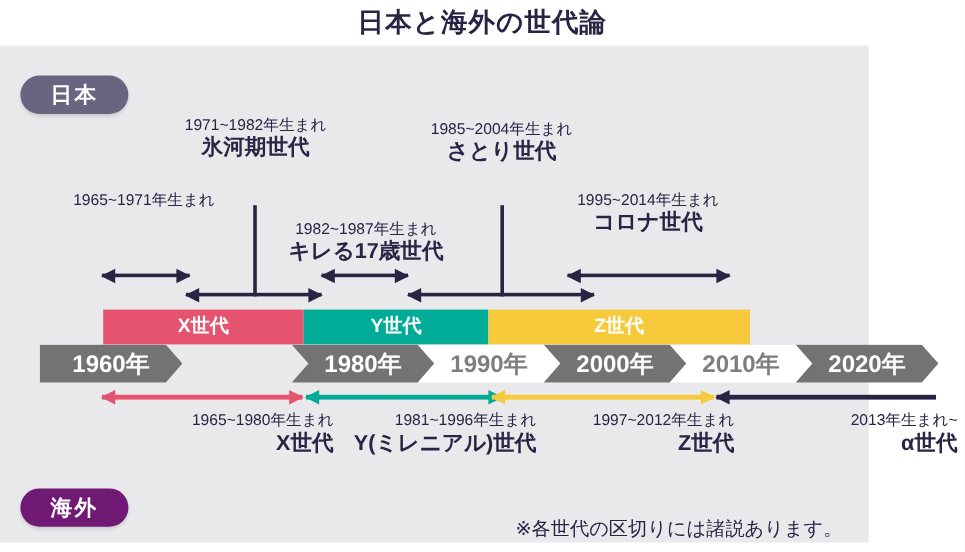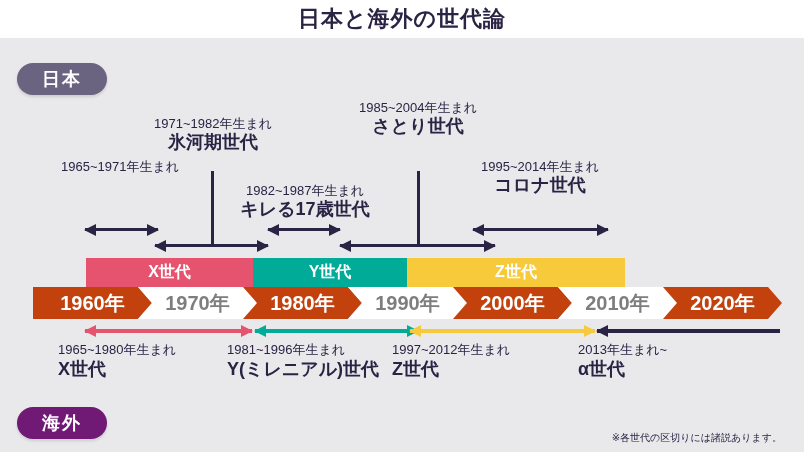--- a/index.html
+++ b/index.html
@@ -14,21 +14,21 @@
 
   
   .header {
     position: absolute; left: 0; top: 0; width: 804px; height: 38px;
     background: #ffffff; display: flex; align-items: center; justify-content: center;
   }
   .title { font-size: 22px; font-weight: bold; color: #2a2343; letter-spacing: 1px; }
 
   
   .stage {
-    position: absolute; left: 0; top: 38px; width: 804px; height: 414px;
+    position: absolute; left: 0; top: 38px; width: 724px; height: 414px;
     background: #e9e9ec;
   }
 
   
   .badge {
     position: absolute; width: 90px; height: 32px; border-radius: 17px;
     display: flex; align-items: center; justify-content: center;
     color: #ffffff; font-size: 18px; font-weight: bold; letter-spacing: 2px;
     box-shadow: 0 2px 3px rgba(0,0,0,0.12);
   }
@@ -65,48 +65,48 @@
 
   
   .timeline { position: absolute; left: 33px; top: 249px; width: 765px; height: 32px; }
   .seg {
     position: absolute; top: 0; height: 32px; width: 119px;
     display: flex; align-items: center; justify-content: center;
     font-size: 20px; font-weight: bold;
     clip-path: polygon(0 0, 105px 0, 119px 50%, 105px 100%, 0 100%, 14px 50%);
   }
   .seg.first { clip-path: polygon(0 0, 105px 0, 119px 50%, 105px 100%, 0 100%); }
-  .seg-gray  { background: #c2410c; color: #ffffff; }
+  .seg-gray  { background: #737373; color: #ffffff; }
   .seg-white { background: #ffffff; color: #7e7e81; }
 
   
-  .ov-label { position: absolute; width: 220px; text-align: left; color: #2a2343; top: 303px; }
+  .ov-label { position: absolute; width: 220px; text-align: right; color: #2a2343; top: 303px; }
   .ov-label .years { font-size: 13px; line-height: 17px; display: block; }
   .ov-label .name  { font-size: 18px; font-weight: bold; line-height: 22px; display: block; }
 
   .footnote {
     position: absolute; right: 22px; top: 393px;
-    font-size: 10px; color: #2a2343;
+    font-size: 16px; color: #2a2343;
   }
 </style>
 </head>
 <body>
 
 <div class="canvas">
 
   <div class="header">
     <div class="title">日本と海外の世代論</div>
   </div>
 
   <div class="stage">
 
     <div class="badge badge-japan">日本</div>
     <div class="badge badge-overseas">海外</div>
 
-    <div class="gen-label" style="left:103px; top:78px;text-align:center;">
+    <div class="gen-label" style="left:103px; top:58px;text-align:center;">
       <span class="years">1971~1982年生まれ</span>
       <span class="name">氷河期世代</span>
     </div>
     <div class="gen-label" style="left:308px; top:62px;">
       <span class="years">1985~2004年生まれ</span>
       <span class="name">さとり世代</span>
     </div>
 
     <div class="gen-label" style="left:10px; top:121px;">
       <span class="years">1965~1971年生まれ</span>
@@ -134,21 +134,20 @@
     </div>
     <div class="genbar" style="left: 253px; width: 154px; --c: #00ab97;">
       <span>Y世代</span>
     </div>
     <div class="genbar" style="left: 407px; width: 218px; --c: #f6ca3a;">
       <span>Z世代</span>
     </div>
 
     <div class="timeline">
       <div class="seg seg-gray first" style="left:0;">1960年</div>
-      <div class="seg seg-white" style="left:105px;">1970年</div>
       <div class="seg seg-gray" style="left:210px;">1980年</div>
       <div class="seg seg-white" style="left:315px;">1990年</div>
       <div class="seg seg-gray" style="left:420px;">2000年</div>
       <div class="seg seg-white" style="left:525px;">2010年</div>
       <div class="seg seg-gray" style="left:630px;">2020年</div>
     </div>
 
     <div class="harrow thick" style="left: 85px; top: 291px; width: 167px; --c: #e5536f;"></div>
     <div class="harrow thick" style="left: 255px; top: 291px; width: 163px; --c: #00ab97;"></div>
     <div class="harrow thick" style="left: 410px; top: 291px; width: 185px; --c: #f6ca3a;"></div>

